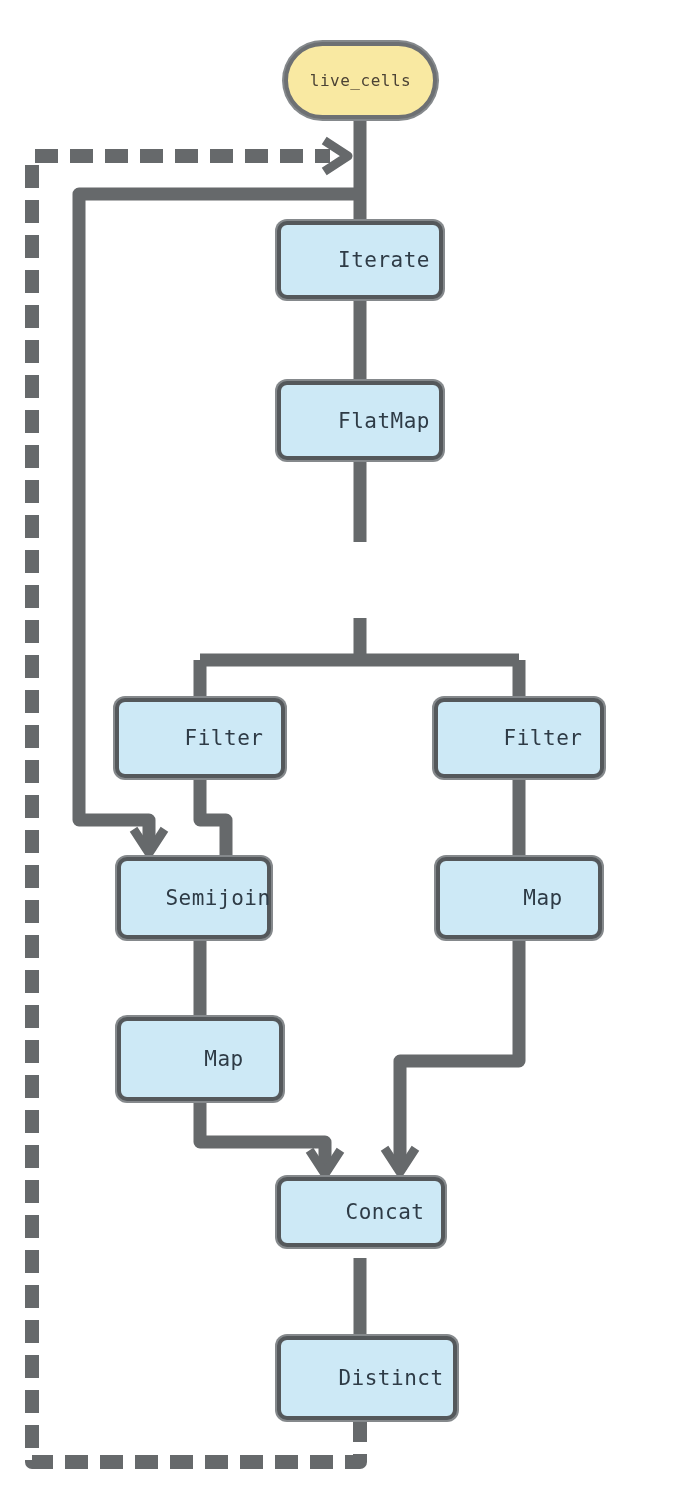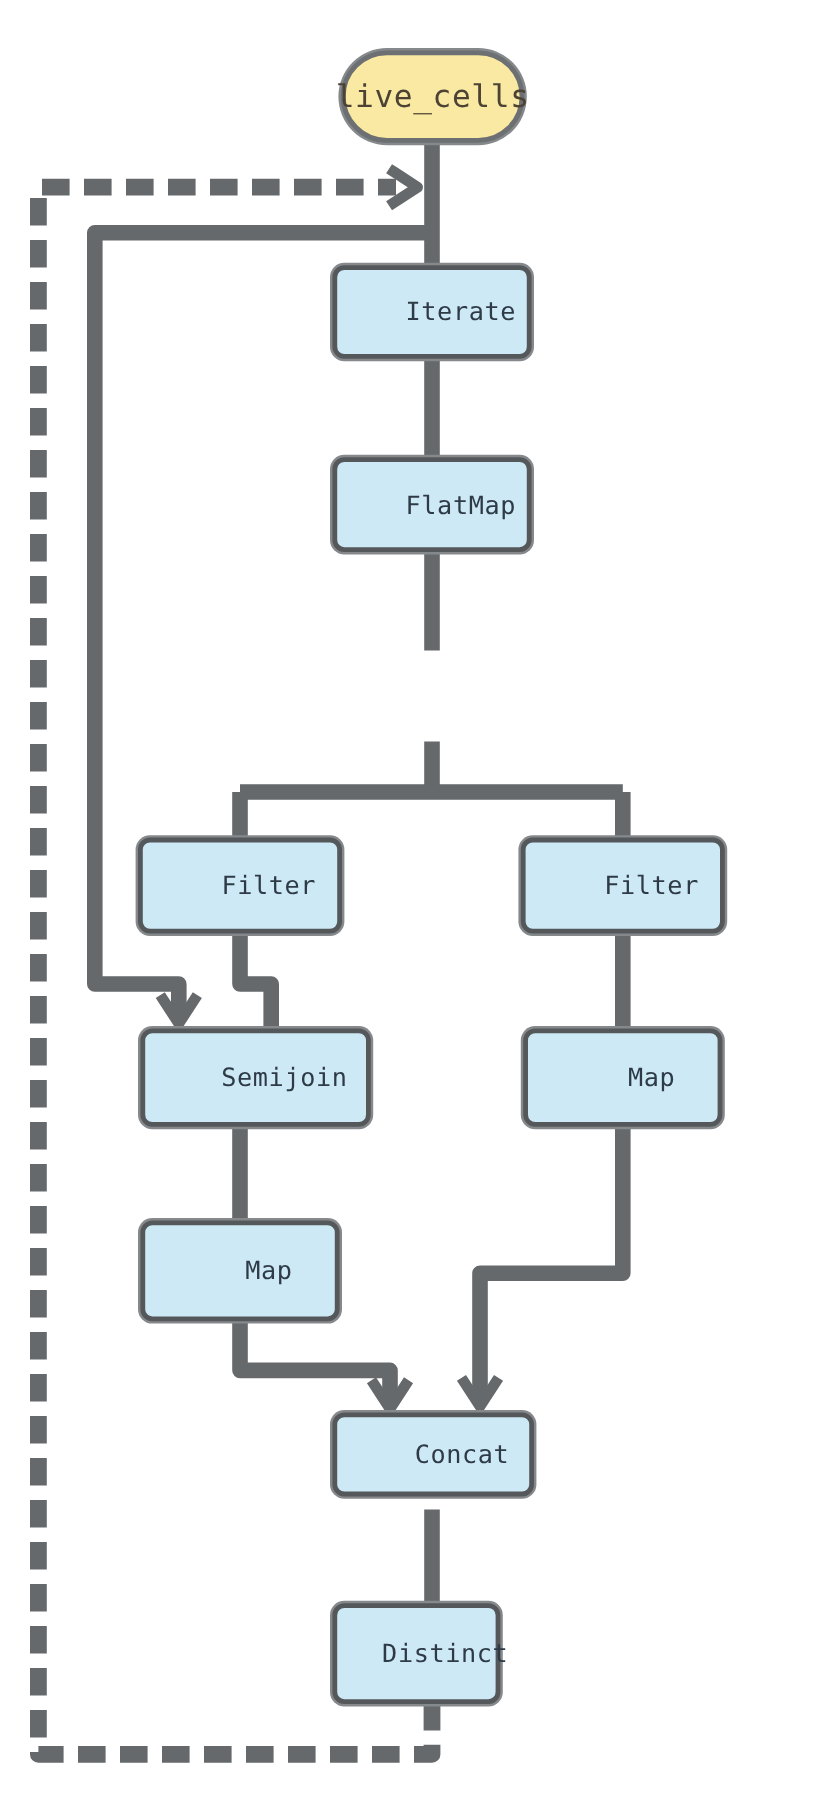--- a/index.html
+++ b/index.html
@@ -41,21 +41,21 @@
     box-shadow: 0 0 0 2px var(--node-halo);
     color: var(--node-text);
     padding-left: 48px;
   }
   .node.pill {
     background: var(--source-fill);
     border: 4px solid var(--source-border);
     border-radius: 42px;
     box-shadow: 0 0 0 2px var(--node-halo);
     color: var(--source-text);
-    font-size: 26px;
+    font-size: 16px;
   }
   .node .label {
     pointer-events: none;
   }
 </style>
 </head>
 <body>
 
 <div id="stage" style="--node-fill: #cde9f6; --node-border: #54585b; --node-halo: #85898c; --node-text: #2e3b46; --source-fill: #f9e9a2; --source-border: #6d7073; --source-text: #4c4335; background: rgb(255, 255, 255);">
     <svg id="edge-layer" viewBox="0 0 686 1502" width="686" height="1502">
@@ -84,28 +84,28 @@
     </div>
     <div class="node rect" style="left: 277px; top: 381px; width: 166px; height: 79px;">
       <span class="label">FlatMap</span>
     </div>
     <div class="node rect" style="left: 115px; top: 698px; width: 170px; height: 80px;">
       <span class="label">Filter</span>
     </div>
     <div class="node rect" style="left: 434px; top: 698px; width: 170px; height: 80px;">
       <span class="label">Filter</span>
     </div>
-    <div class="node rect" style="left: 117px; top: 857px; width: 192px; height: 82px;">
+    <div class="node rect" style="left: 117px; top: 857px; width: 154px; height: 82px;">
       <span class="label">Semijoin</span>
     </div>
     <div class="node rect" style="left: 436px; top: 857px; width: 166px; height: 82px;">
       <span class="label">Map</span>
     </div>
     <div class="node rect" style="left: 117px; top: 1017px; width: 166px; height: 84px;">
       <span class="label">Map</span>
     </div>
     <div class="node rect" style="left: 277px; top: 1177px; width: 168px; height: 70px;">
       <span class="label">Concat</span>
     </div>
-    <div class="node rect" style="left: 277px; top: 1336px; width: 140px; height: 84px;">
+    <div class="node rect" style="left: 277px; top: 1336px; width: 180px; height: 84px;">
       <span class="label">Distinct</span>
     </div>
   </div>
 
 </body></html>

